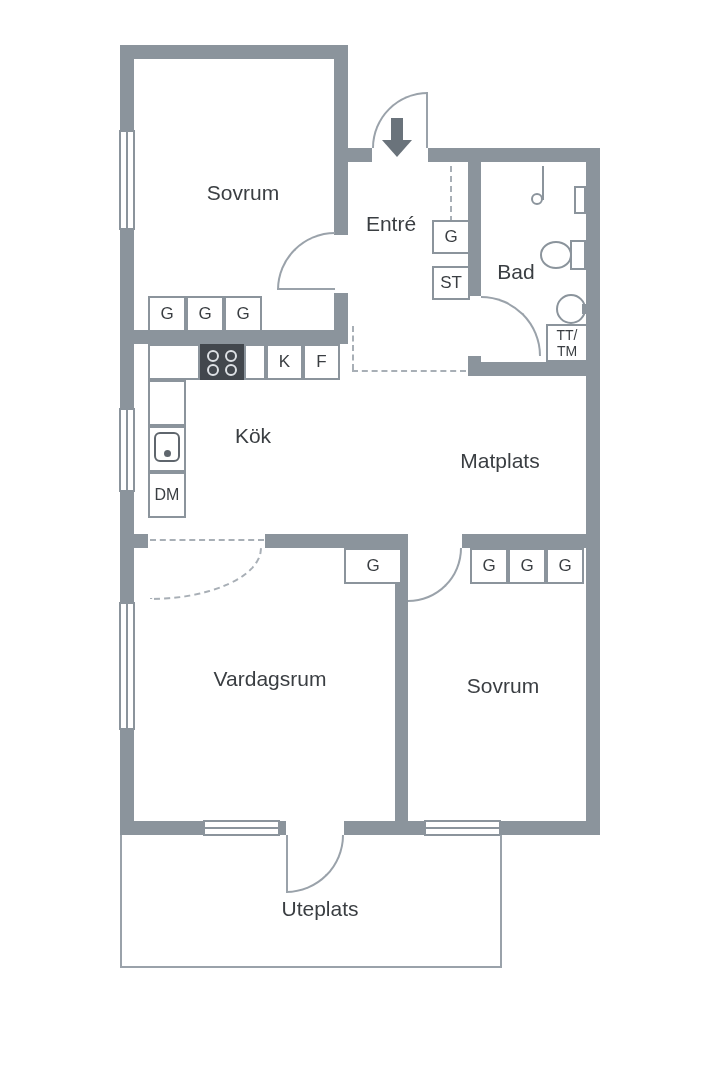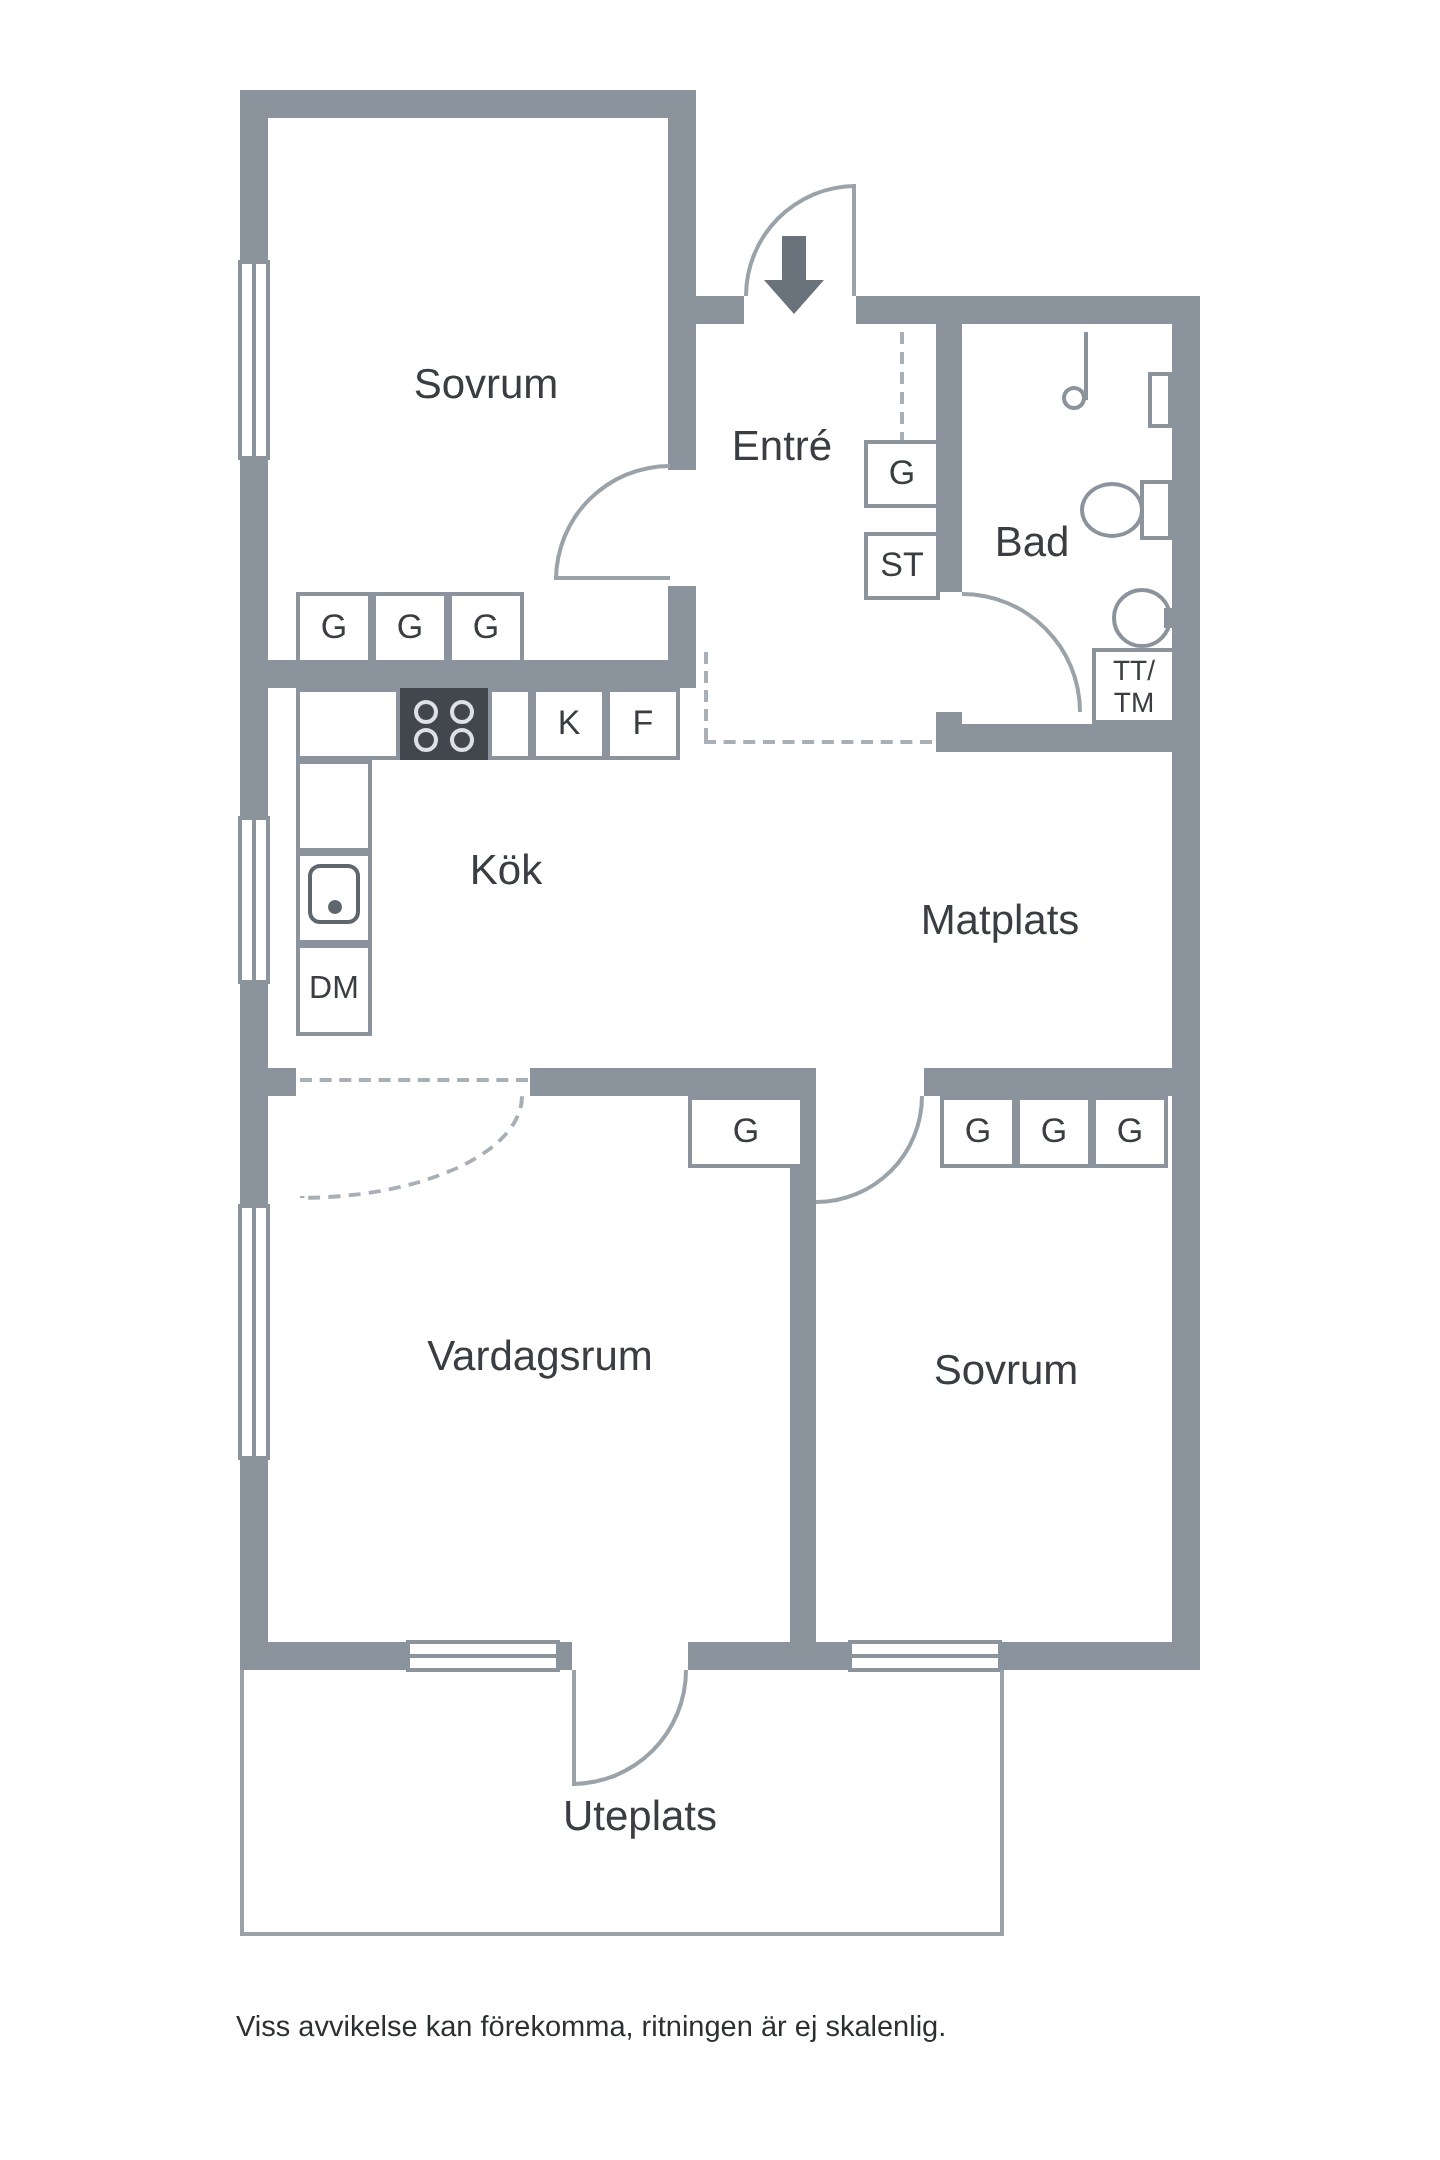--- a/index.html
+++ b/index.html
@@ -119,15 +119,14 @@
 
   <div class="rlabel" style="left:243px;top:193px;">Sovrum</div>
   <div class="rlabel" style="left:391px;top:224px;">Entré</div>
   <div class="rlabel" style="left:516px;top:272px;">Bad</div>
   <div class="rlabel" style="left:253px;top:436px;">Kök</div>
   <div class="rlabel" style="left:487px;top:461px;margin-left:13px;">Matplats</div>
   <div class="rlabel" style="left:270px;top:679px;">Vardagsrum</div>
   <div class="rlabel" style="left:503px;top:686px;">Sovrum</div>
   <div class="rlabel" style="left:320px;top:909px;">Uteplats</div>
 
-  <div class="note" style="left:118px;top:1006px;">Viss avvikelse kan förekomma, ritningen är ej skalenlig.</div>
 
 </div>
 
 </body></html>

